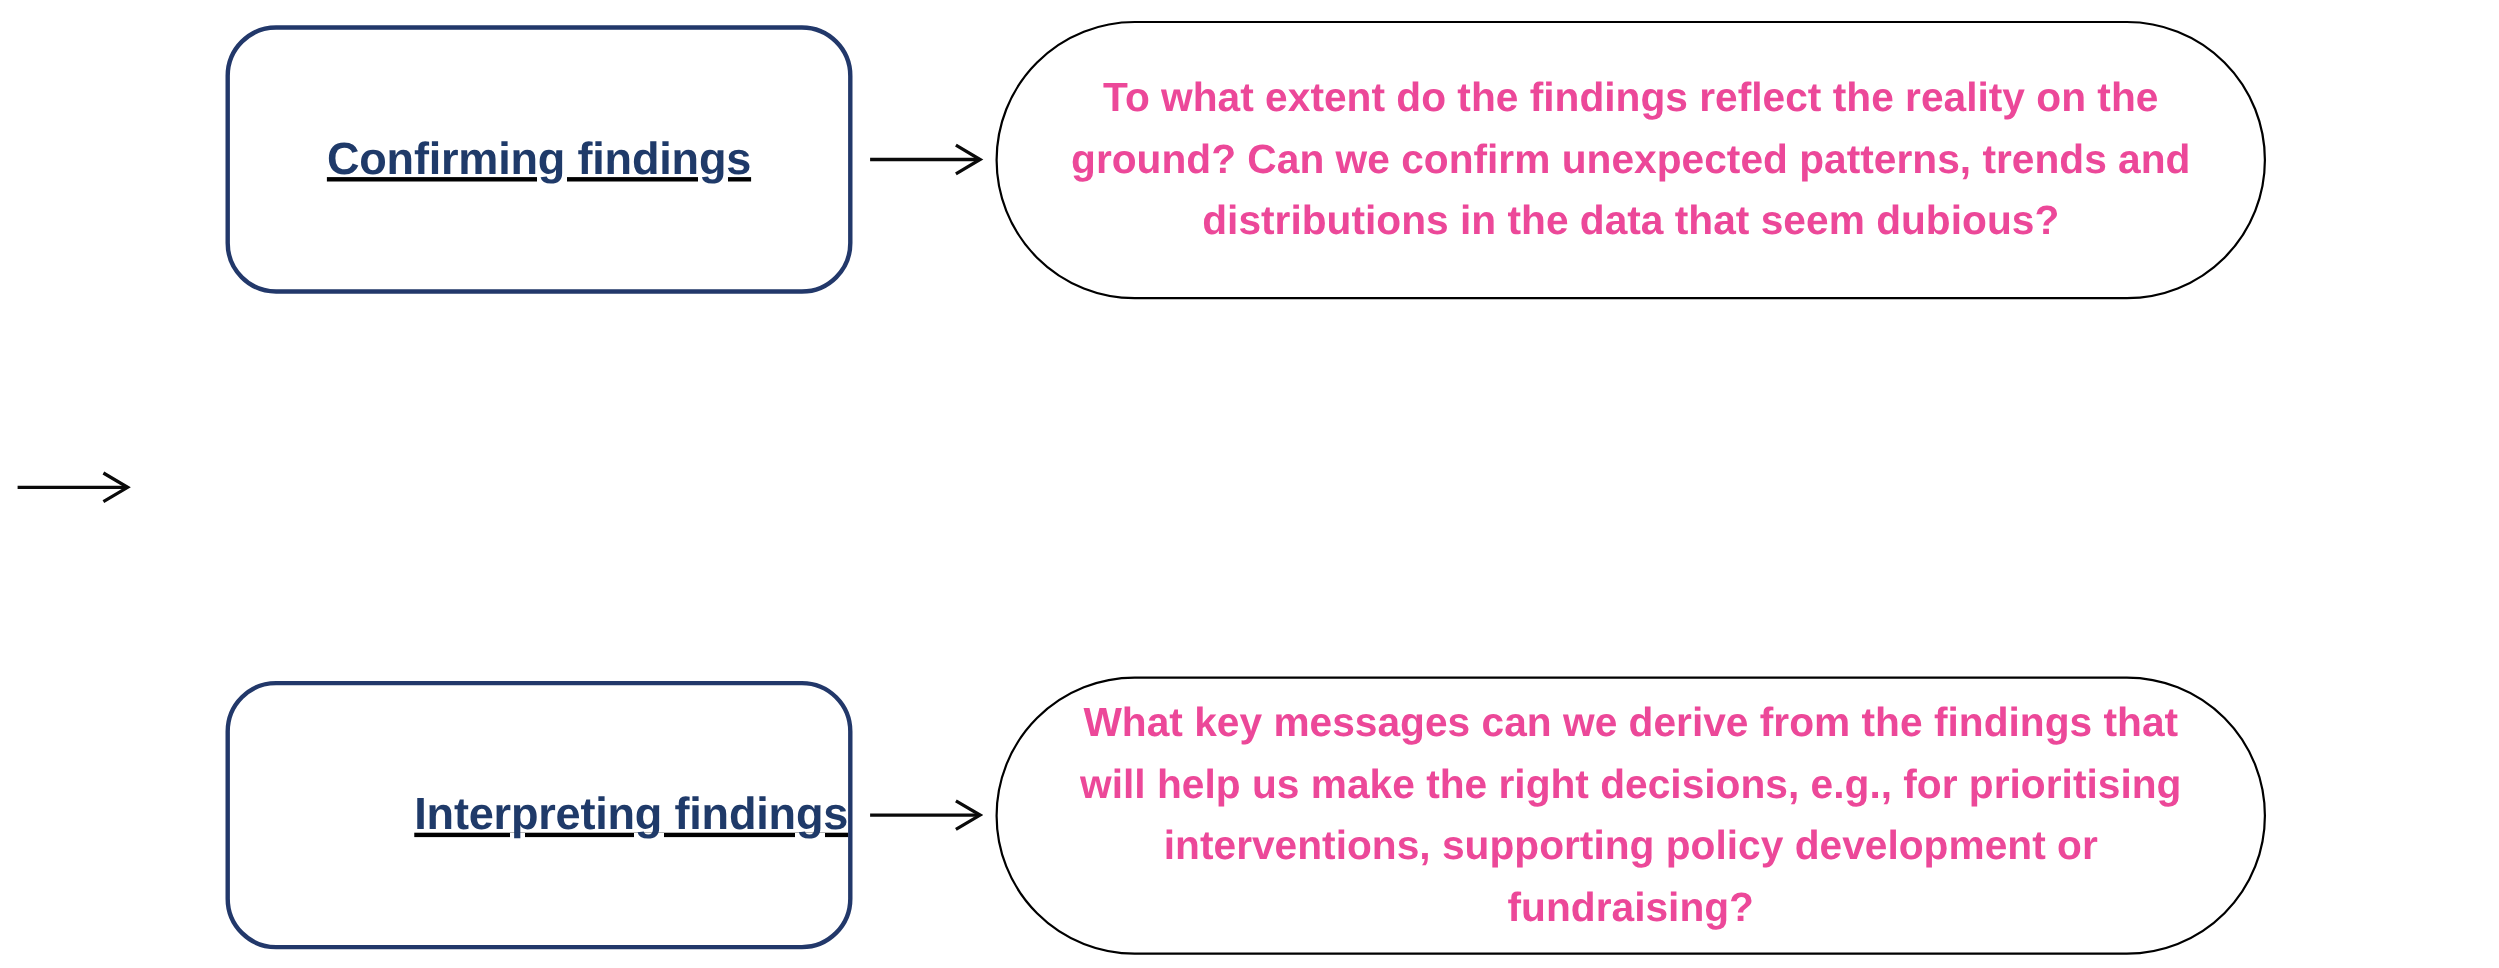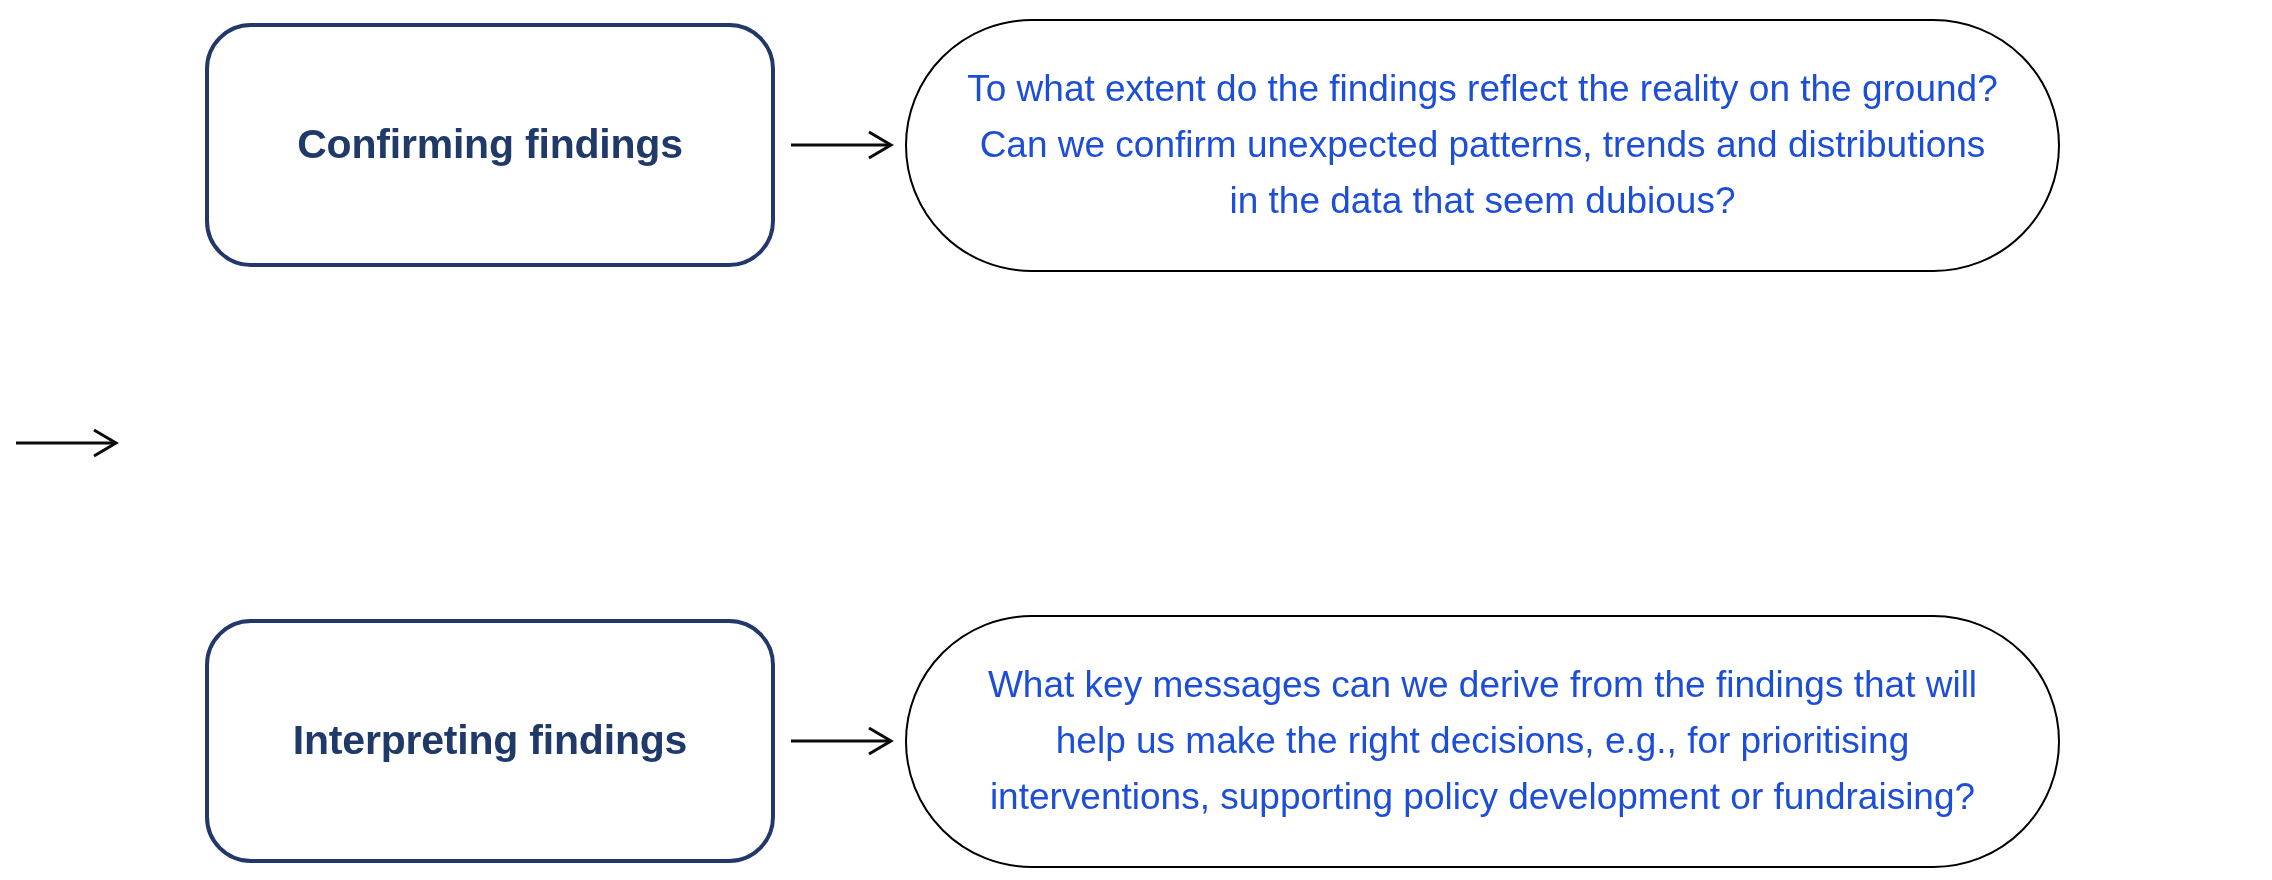--- a/index.html
+++ b/index.html
@@ -39,20 +39,21 @@
     margin-left: 205px;
     height: 245px;
     box-sizing: border-box;
     border: 4px solid #22386a;
     border-radius: 46px;
     display: flex;
     align-items: center;
     justify-content: center;
     background: #ffffff;
     flex: 0 0 auto;
+    text-decoration: underline;
   }
   .stage-label {
     color: #1f3a69;
     font-weight: bold;
     font-size: 41px;
     letter-spacing: -0.2px;
     line-height: 1.2;
     text-align: center;
     white-space: nowrap;
   }
@@ -77,35 +78,35 @@
     box-sizing: border-box;
     border: 2.5px solid #000000;
     border-radius: 130px;
     display: flex;
     align-items: center;
     justify-content: center;
     background: #ffffff;
     padding: 0 58px;
   }
   .question-text {
-    color: #1d4ed8;
+    color: #ec4899;
     font-size: 37px;
     line-height: 1.52;
     text-align: center;
-    font-weight: normal;
+    font-weight: bold;
   }
 
   
   .row-1 .question-capsule { height: 253px; }
   .row-2 .question-capsule { height: 249px; }
   .row-3 .question-capsule { height: 253px; }
 
   .row-1 .stage-box { height: 244px; }
   .row-2 .stage-box { height: 244px; }
-  .row-3 .stage-box { height: 244px; }
+  .row-3 .stage-box { height: 244px; justify-content: flex-end; }
 </style>
 </head>
 <body>
 
 <div id="diagram">
 
   <div class="row row-1">
     <div class="stage-box">
       <span class="stage-label">Confirming findings</span>
     </div>

